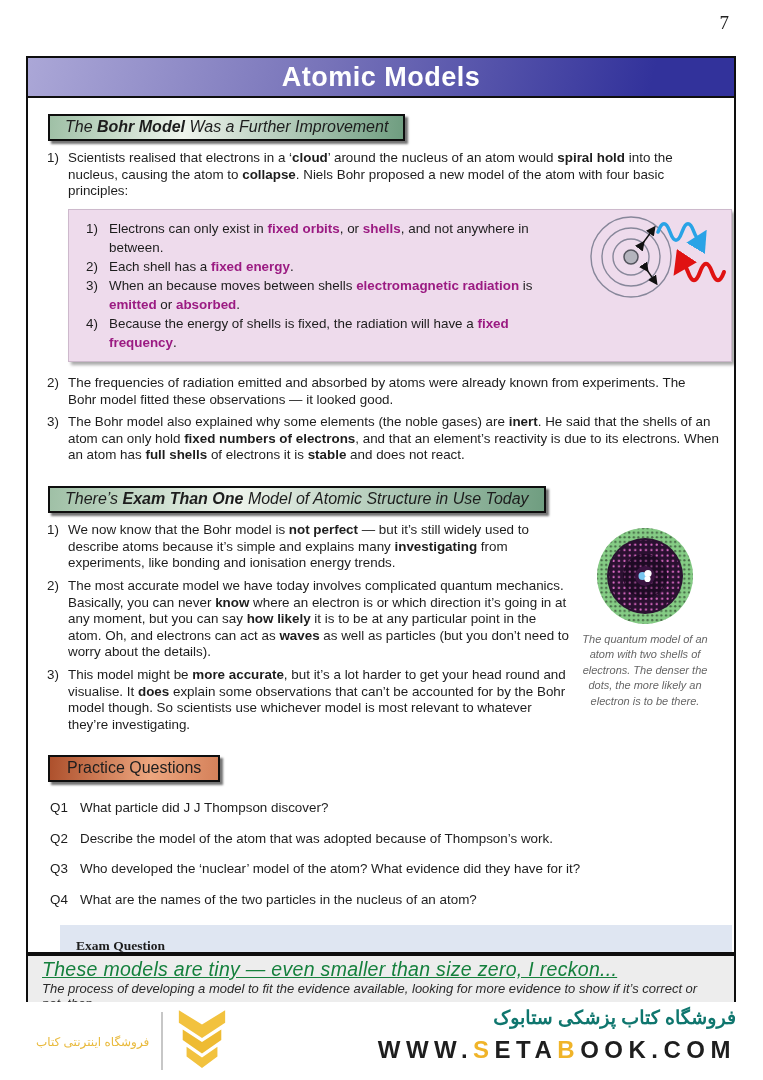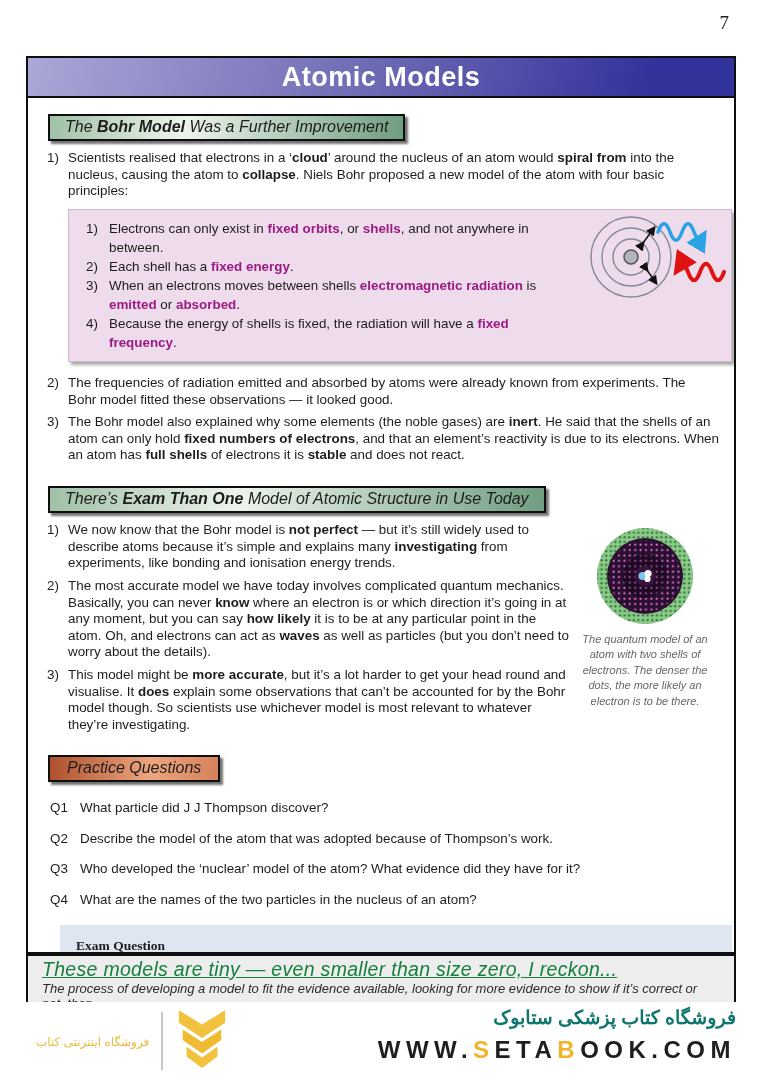--- a/index.html
+++ b/index.html
@@ -39,21 +39,21 @@
               padding:9px 152px 9px 8px; }
   .pitem { display:flex; font-size:13.4px; line-height:1.42; }
   .pitem .n { flex:none; width:32px; padding-left:9px; }
   .atom-svg { position:absolute; top:0; right:2px; }
 
   .sec2 { position:relative; padding-right:152px; }
   .q-col { position:absolute; right:6px; top:4px; width:142px; text-align:center; }
   .q-cap { margin-top:2px; font-size:11px; line-height:1.4; color:#666; font-style:italic; }
 
   .h-orange { display:inline-block; margin:16px 0 4px 6px; padding:2px 17px 3px;
-              border:2px solid #0e0e0e; font-size:16px; font-style:italic;
+              border:2px solid #0e0e0e; font-size:16px; 
               background:linear-gradient(95deg,#ad502c 0%,#eda67f 60%,#d5815a 100%);
               box-shadow:3px 3px 2px rgba(70,70,70,.75); }
 
   .pq { display:flex; font-size:13.4px; line-height:1.3; margin:13px 0 0 8px; }
   .pq .n { flex:none; width:30px; }
 
   .exam { margin:17px 0 0 18px; width:672px; background:#dfe6f2;
           font-family:"Liberation Serif",serif; font-size:13px; line-height:1.35;
           padding:12px 16px 16px; }
   .exam .ti { font-weight:700; font-size:13.5px; margin-bottom:13px; }
@@ -85,35 +85,35 @@
   <div class="banner">
     <div class="t">Atomic Models</div>
   </div>
 
   <div class="content">
 
     <div class="h-green"><span>The </span><span class="b">Bohr Model</span><span> Was a Further Improvement</span></div>
 
     <div class="item">
       <span class="n">1)</span>
-      <span class="tx"><span>Scientists realised that electrons in a ‘</span><span class="b">cloud</span><span>’ around the nucleus of an atom would </span><span class="b">spiral from</span><span> into the nucleus, causing the atom to </span><span class="b">collapse</span><span>.  Niels Bohr proposed a new model of the atom with four basic principles:</span></span>
+      <span class="tx"><span>Scientists realised that electrons in a ‘</span><span class="b">cloud</span><span>’ around the nucleus of an atom would </span><span class="b">spiral hold</span><span> into the nucleus, causing the atom to </span><span class="b">collapse</span><span>.  Niels Bohr proposed a new model of the atom with four basic principles:</span></span>
     </div>
 
     <div class="pink-box">
       <div class="pitem">
         <span class="n">1)</span>
         <span class="tx"><span>Electrons can only exist in </span><span class="m">fixed orbits</span><span>, or </span><span class="m">shells</span><span>, and not anywhere in between.</span></span>
       </div>
       <div class="pitem">
         <span class="n">2)</span>
         <span class="tx"><span>Each shell has a </span><span class="m">fixed energy</span><span>.</span></span>
       </div>
       <div class="pitem">
         <span class="n">3)</span>
-        <span class="tx"><span>When an electrons moves between shells </span><span class="m">electromagnetic radiation</span><span> is </span><span class="m">emitted</span><span> or </span><span class="m">absorbed</span><span>.</span></span>
+        <span class="tx"><span>When an because moves between shells </span><span class="m">electromagnetic radiation</span><span> is </span><span class="m">emitted</span><span> or </span><span class="m">absorbed</span><span>.</span></span>
       </div>
       <div class="pitem">
         <span class="n">4)</span>
         <span class="tx"><span>Because the energy of shells is fixed, the radiation will have a </span><span class="m">fixed frequency</span><span>.</span></span>
       </div>
 
       <svg class="atom-svg" width="150" height="95" viewBox="0 0 150 95">
         <defs>
           <marker id="mk-k" markerWidth="7" markerHeight="7" refX="5" refY="3.5" orient="auto">
               <path d="M0 0 L7 3.5 L0 7 z" fill="#111"></path>

